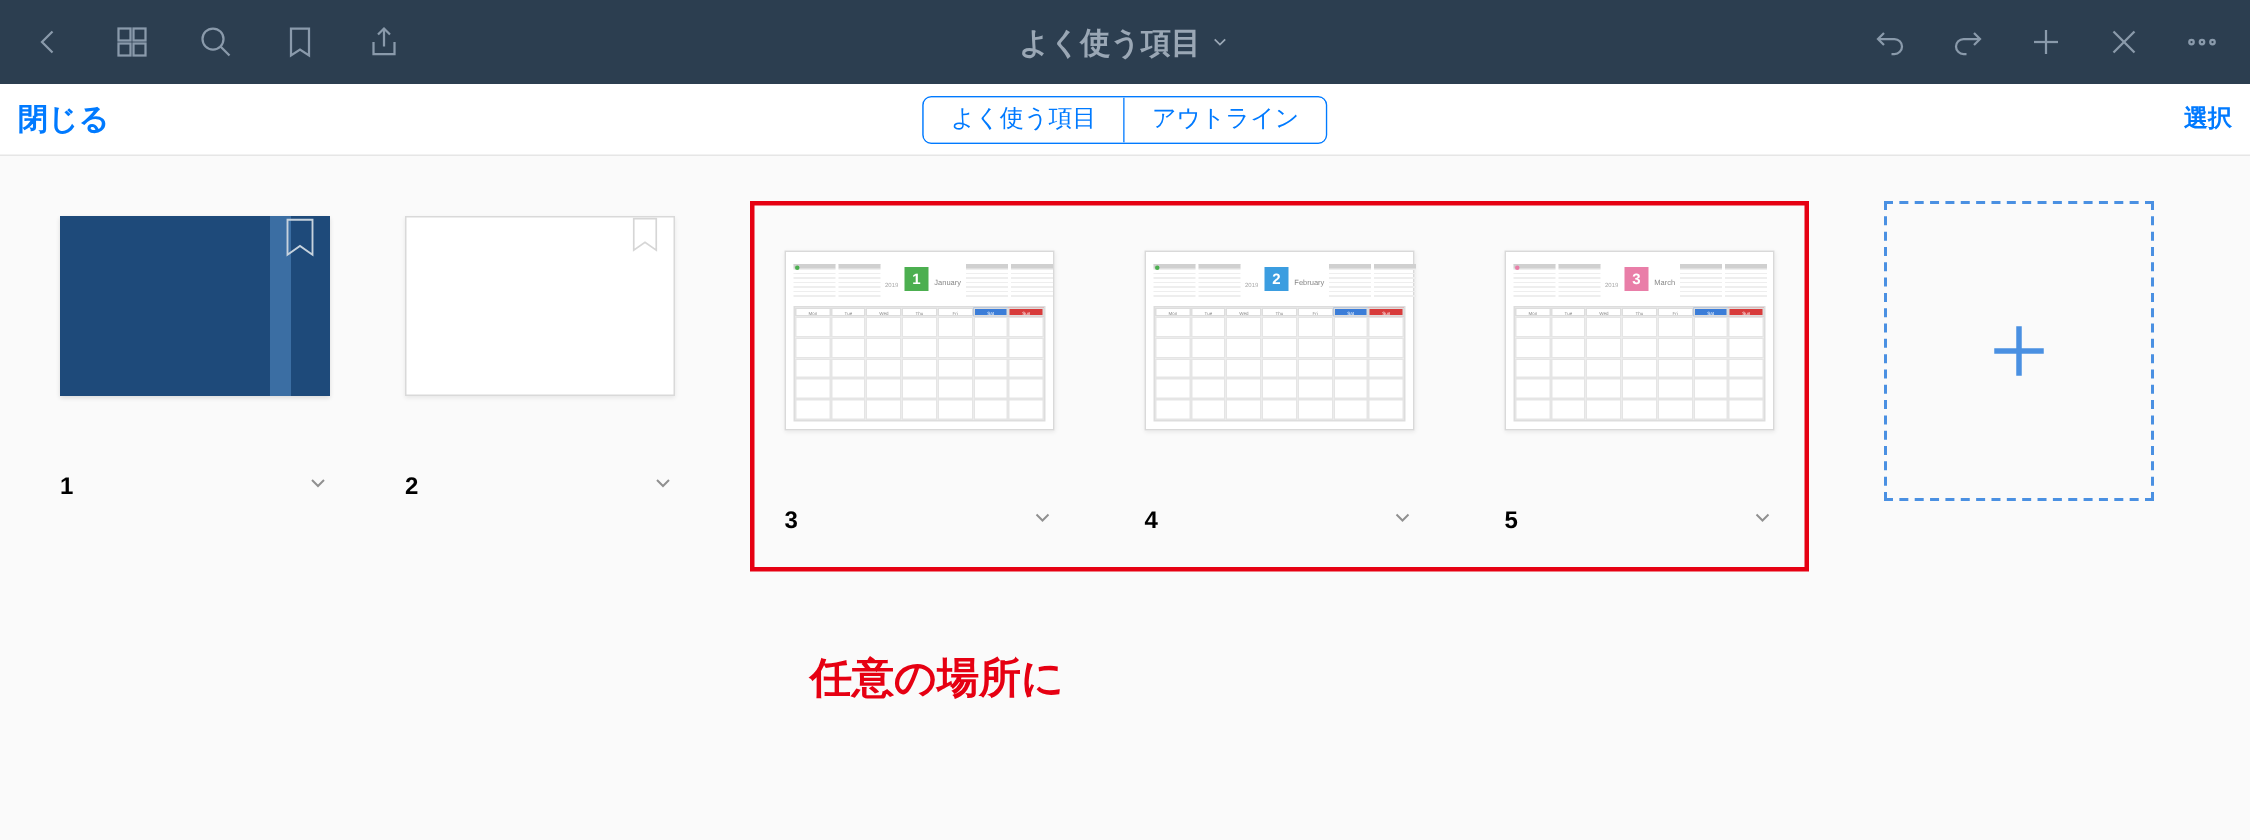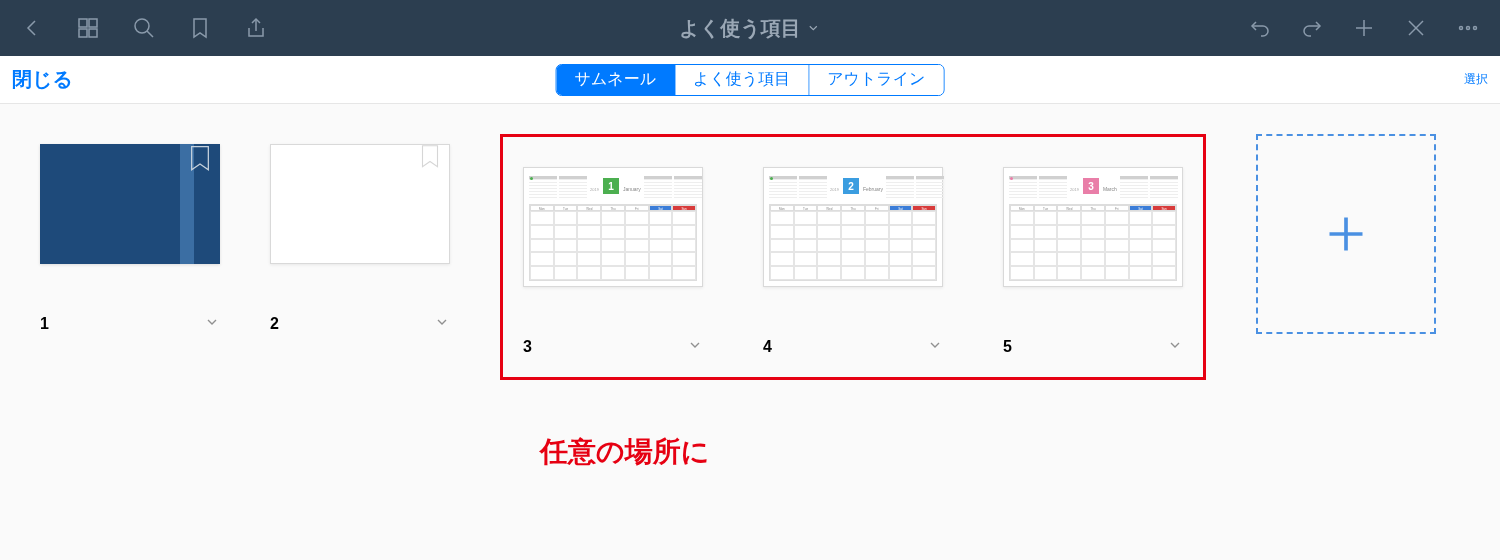--- a/index.html
+++ b/index.html
@@ -42,21 +42,21 @@
 .second-bar {
   height: 48px;
   background: #ffffff;
   display: flex;
   align-items: center;
   padding: 0 12px;
   border-bottom: 1px solid #e6e6e6;
   position: relative;
 }
 .close-btn { color: #007aff; font-size: 20px; font-weight: 600; cursor: pointer; }
-.select-btn { color: #007aff; font-size: 12px; font-weight: 400; cursor: pointer; margin-left: auto; }
+.select-btn { color: #007aff; font-size: 16px; font-weight: 700; cursor: pointer; margin-left: auto; }
 .segmented {
   position: absolute;
   left: 50%;
   transform: translateX(-50%);
   display: flex;
   border: 1px solid #007aff;
   border-radius: 6px;
   overflow: hidden;
   height: 32px;
 }
@@ -314,21 +314,20 @@
           <circle cx="12" cy="12" r="1.5"></circle>
           <circle cx="19" cy="12" r="1.5"></circle>
         </svg>
     </div>
   </div>
 </div>
 
 <div class="second-bar">
   <div class="close-btn">閉じる</div>
   <div class="segmented">
-    <div class="seg active">サムネール</div>
     <div class="seg">よく使う項目</div>
     <div class="seg">アウトライン</div>
   </div>
   <div class="select-btn">選択</div>
 </div>
 
 <div class="thumb-area">
 
   <div class="thumb-item">
     <div class="cover">

